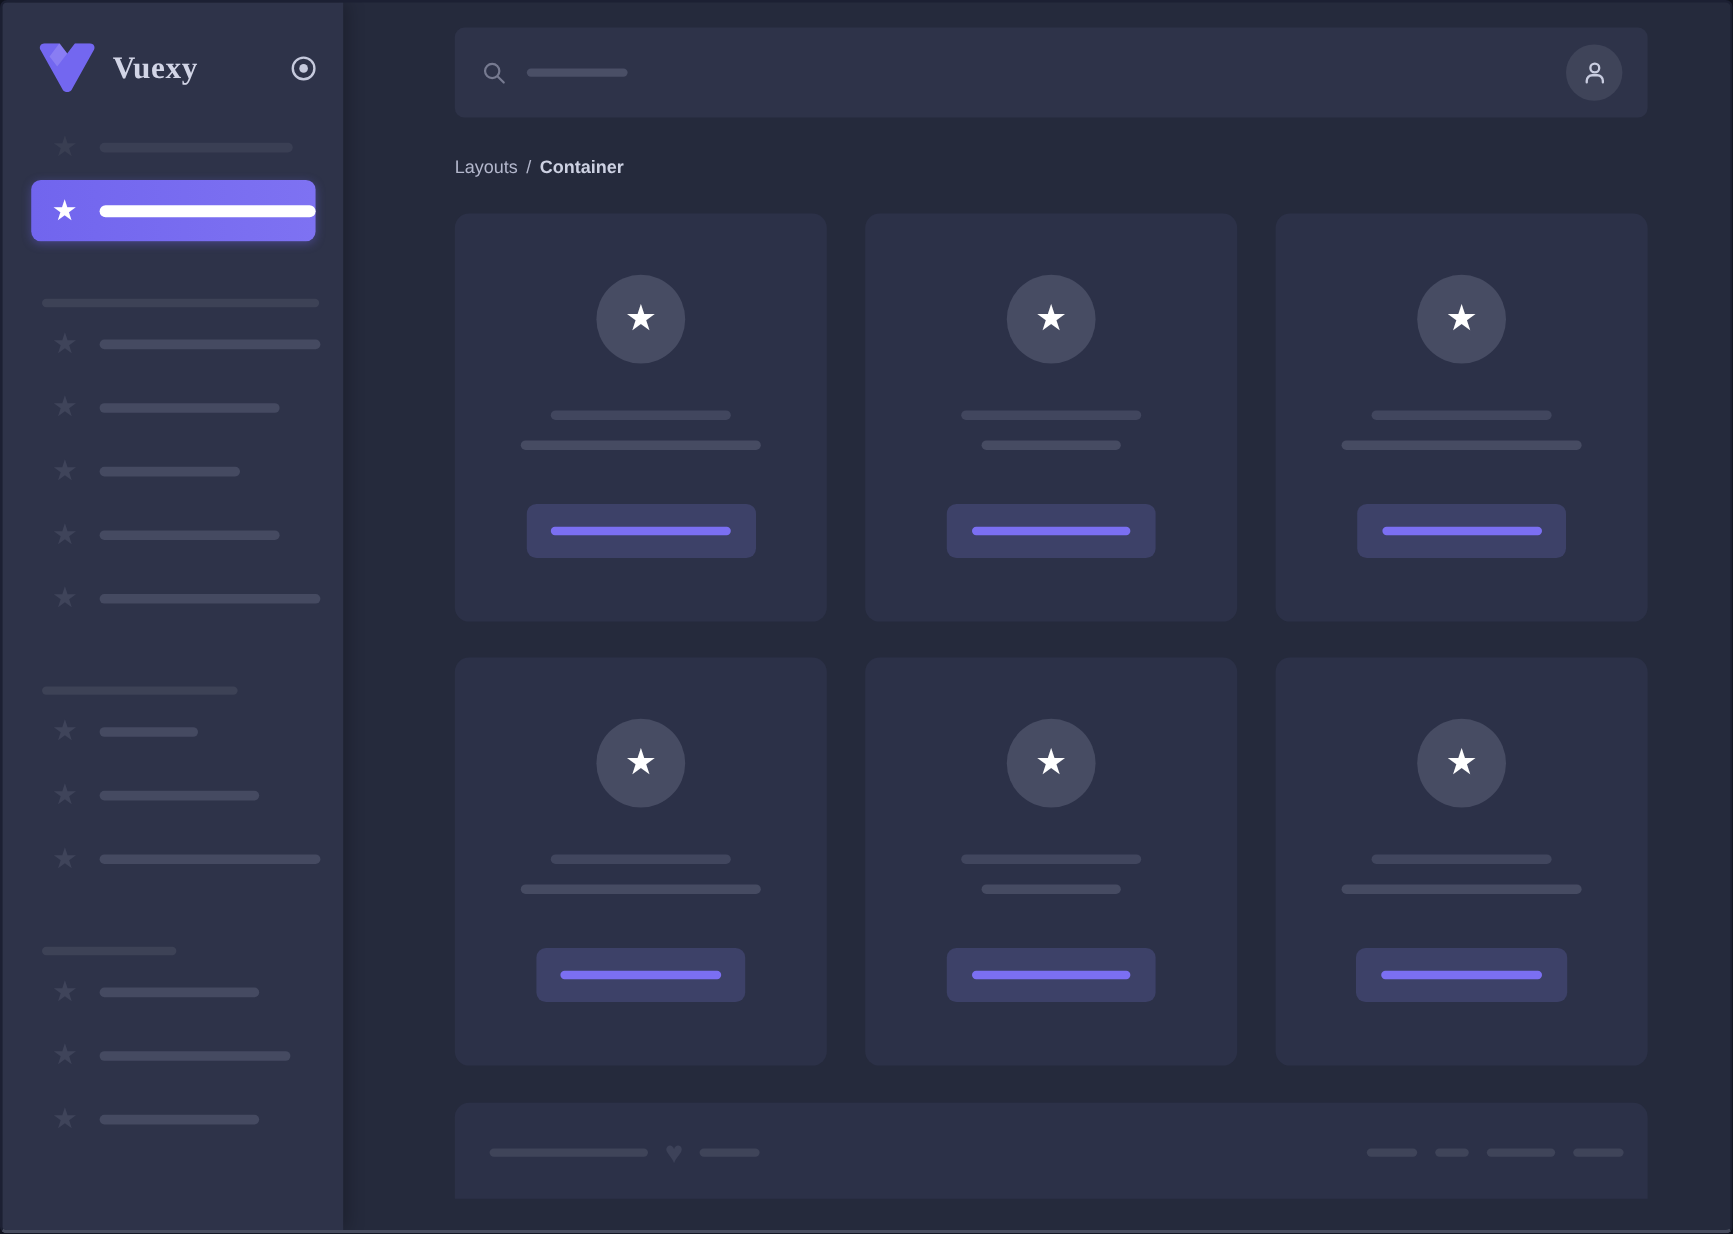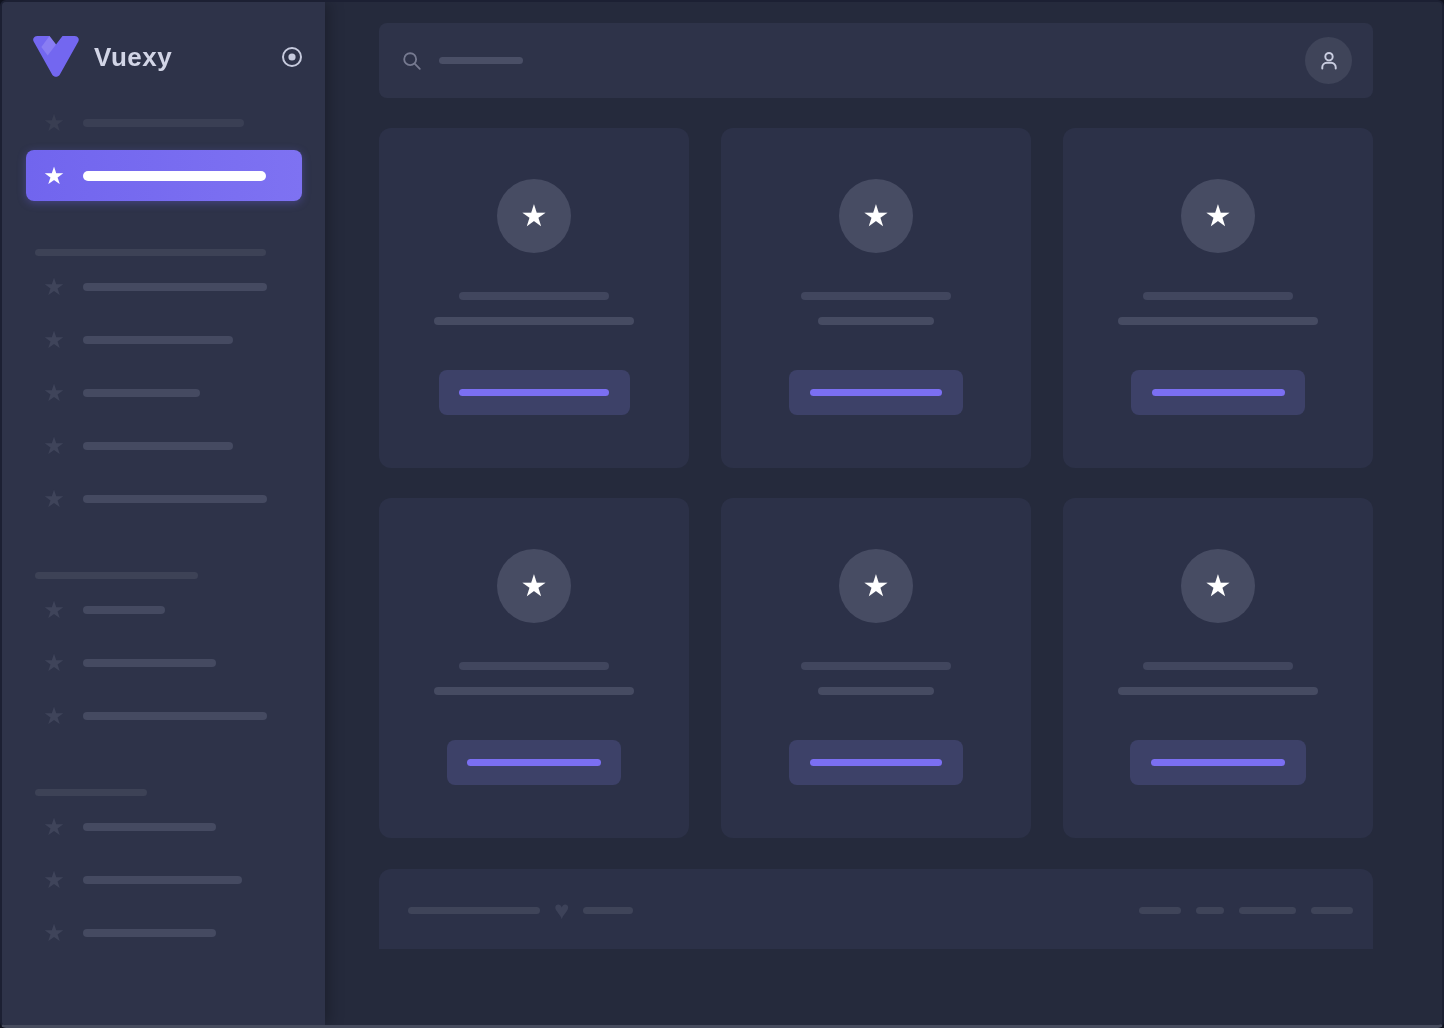--- a/index.html
+++ b/index.html
@@ -12,22 +12,22 @@
   *{box-sizing:border-box;margin:0;padding:0;}
   html,body{background:#10131f;}
   body{font-family:"Liberation Sans","DejaVu Sans",sans-serif;}
   .frame{
     position:relative;width:1444px;height:1028px;overflow:hidden;
     background:var(--page);border:2px solid #1c2033;border-bottom:3px solid #474c5e;
     border-radius:6px;
   }
   
   .sidebar{
-    position:absolute;left:0;top:0;bottom:0;width:323px;
-    background:var(--panel);box-shadow:4px 0 14px rgba(0,0,0,.25);z-index:2;
+    position:absolute;left:0;top:0;bottom:0;width:284px;
+    background:var(--panel);box-shadow:4px 0 14px rgba(0,0,0,.25);z-index:2;font-family:Liberation Serif, serif;
   }
   .logo-row{display:flex;align-items:center;height:44px;margin:33px 20px 0 30px;}
   .logo{width:48px;height:42px;flex:0 0 auto;display:flex;align-items:center;}
   .brand-name{margin-left:14px;font-size:26px;font-weight:700;letter-spacing:.5px;color:var(--text);}
   .pin-toggle{margin-left:auto;width:26px;height:26px;display:flex;align-items:center;justify-content:center;cursor:pointer;}
   .nav-item{display:flex;align-items:center;height:24px;margin-left:40px;}
   .nav-item .star{font-size:24px;line-height:24px;color:var(--star-dim);width:24px;text-align:center;}
   .nav-item .bar{height:8px;border-radius:4px;background:var(--skeleton);margin-left:17px;}
   .nav-item.dim{margin-top:32px;}
   .nav-item.dim .star{color:#393e52;}
@@ -181,20 +181,25 @@
       </span>
       <span class="search-skel" id="search-skel" style="width: 84px;"></span>
       <span class="avatar">
         <svg viewBox="0 0 24 24" width="26" height="26">
           <circle cx="12" cy="8" r="3.4" fill="none" stroke="#c9cde0" stroke-width="1.8"></circle>
           <path d="M5.8 19v-1.2a4.2 4.2 0 0 1 4.2-4.2h4a4.2 4.2 0 0 1 4.2 4.2V19" fill="none" stroke="#c9cde0" stroke-width="1.8" stroke-linecap="round"></path>
         </svg>
       </span>
     </div>
 
+    <div class="breadcrumb">
+      <span>Layouts</span>
+      <span class="sep">/</span>
+      <span class="current">Container</span>
+    </div>
 
     <div class="grid" id="cards-grid">
         <div class="card">
           <div class="card-circle">
             <span class="star">★</span>
           </div>
           <div class="card-bar1" style="width: 150px;"></div>
           <div class="card-bar2" style="width: 200px;"></div>
           <div class="card-btn" style="width: 191px;">
             <span class="btn-bar" style="width: 150px;"></span>

